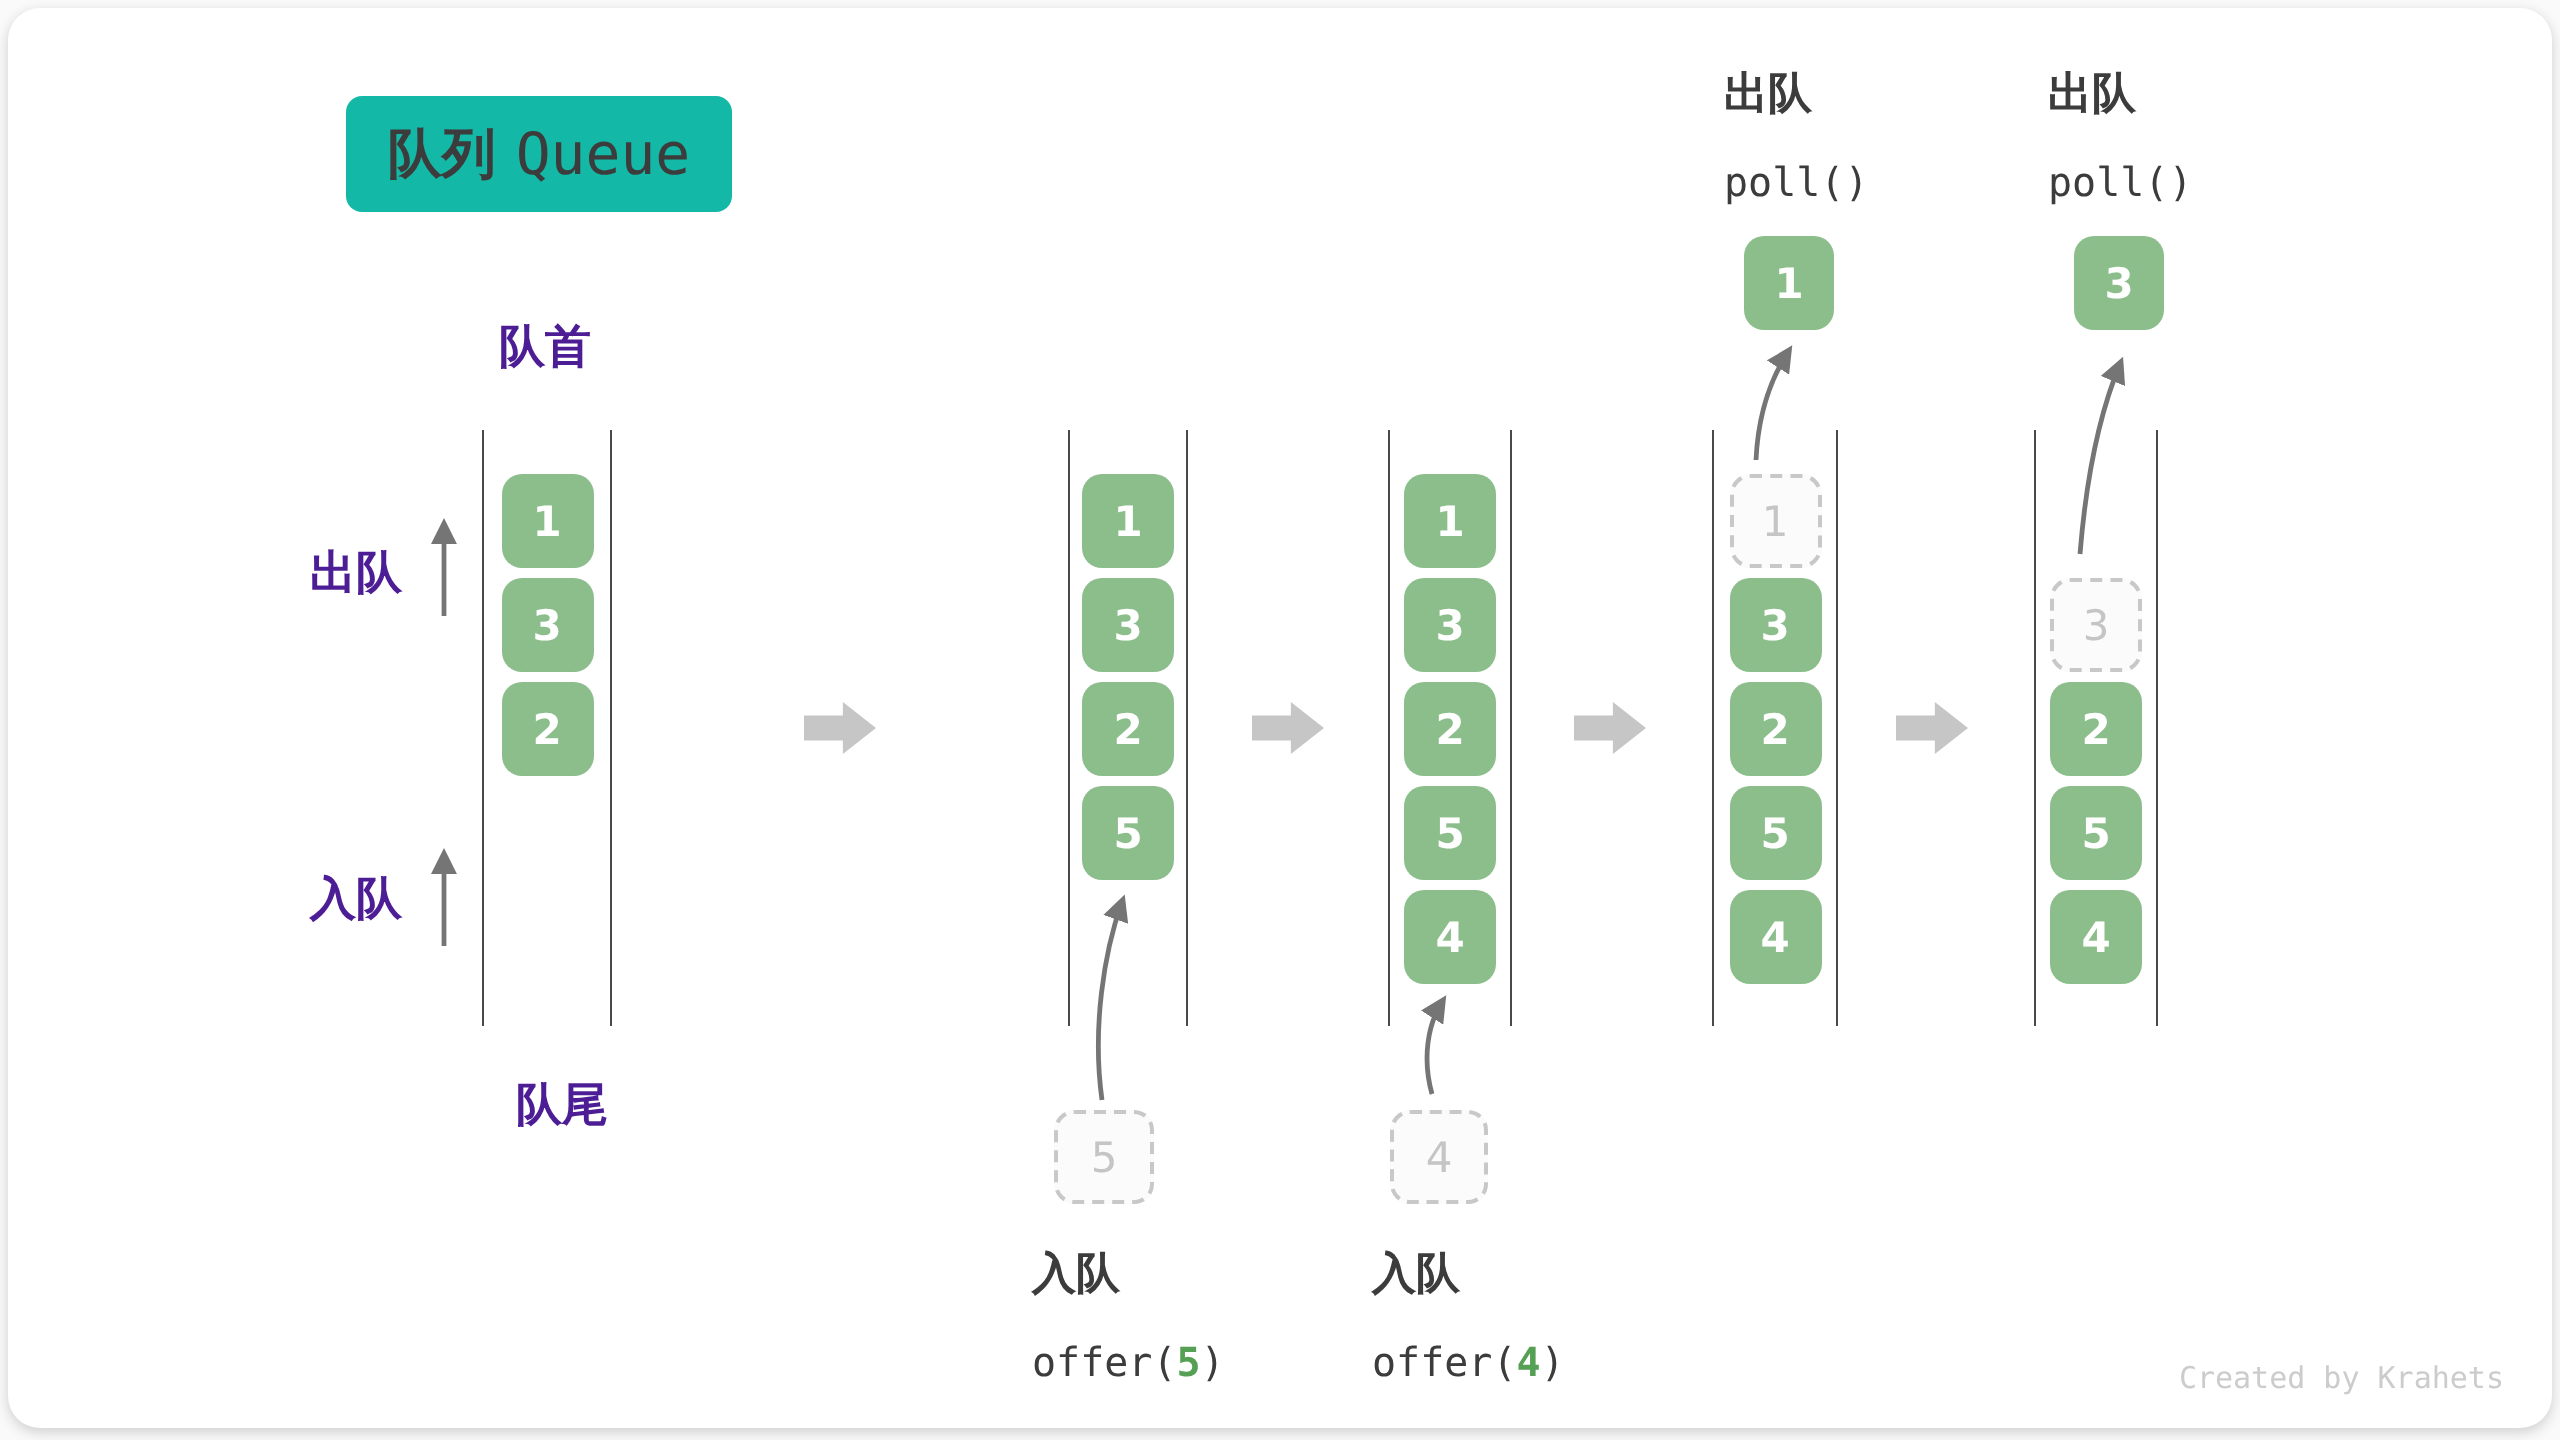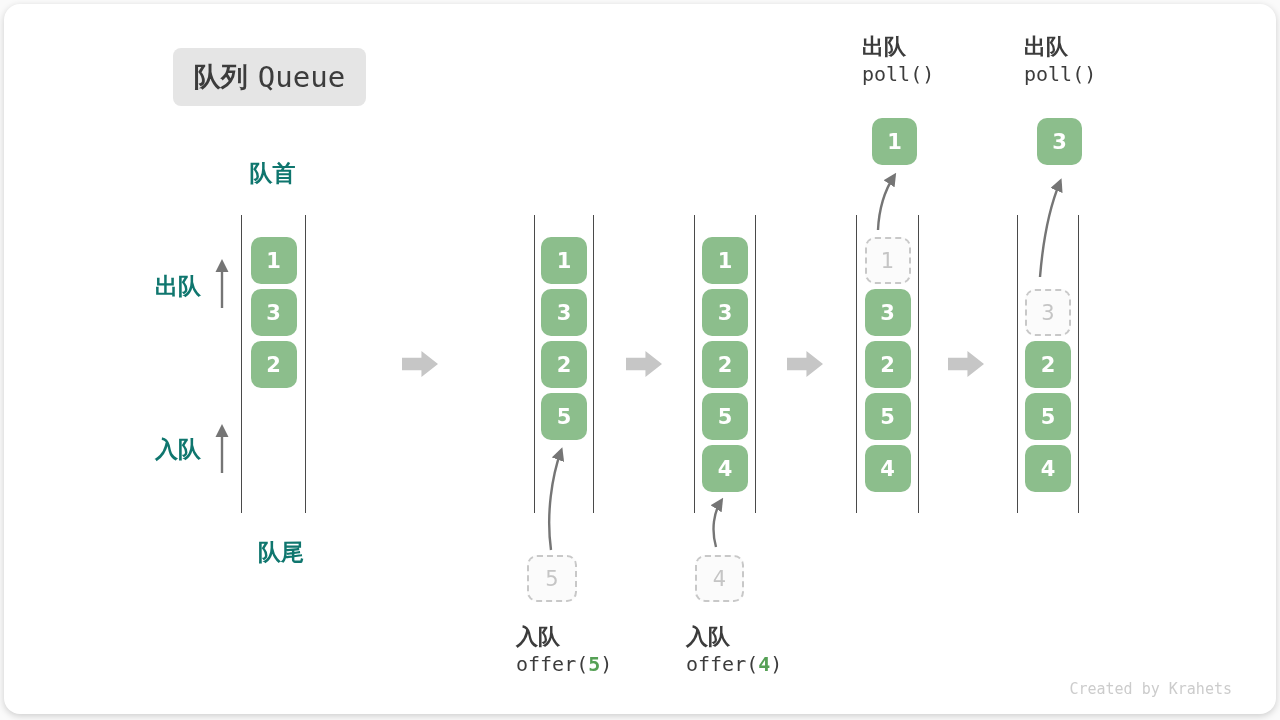--- a/index.html
+++ b/index.html
@@ -2,27 +2,27 @@
 <html><head>
 <meta charset="utf-8">
 <style>
   html,body{margin:0;padding:0;background:#fafafa;}
   .canvas{position:relative;width:1280px;height:720px;overflow:hidden;
           font-family:"Liberation Sans",sans-serif;}
   .card{position:absolute;left:4px;top:4px;right:4px;bottom:6px;background:#ffffff;
         border-radius:16px;box-shadow:0 2px 7px rgba(0,0,0,0.18);}
 
   
-  .badge{position:absolute;left:169px;top:44px;width:193px;height:58px;background:#e5e5e5;
+  .badge{position:absolute;left:169px;top:44px;width:193px;height:58px;background:#14b8a6;
          border-radius:8px;display:flex;align-items:center;justify-content:center;color:#3c3c3c;}
   .badge .zh{font-weight:700;font-size:27px;}
   .badge .en{font-family:"DejaVu Sans Mono",monospace;font-size:29px;margin-left:10px;}
 
   
-  .lbl{position:absolute;color:#0f766e;font-weight:700;font-size:23px;font-family:Liberation Mono, monospace;}
+  .lbl{position:absolute;color:#4c1d95;font-weight:700;font-size:23px;font-family:Liberation Mono, monospace;}
   .lbl.front{left:237px;top:154px;width:63px;text-align:center;}
   .lbl.rear{left:237px;top:533px;width:63px;text-align:right;}
   .lbl.deq{left:151px;top:267px;}
   .lbl.enq{left:151px;top:430px;}
 
   
   .channel{position:absolute;top:211px;height:298px;
            border-left:1.5px solid #4a4a4a;border-right:1.5px solid #4a4a4a;}
   .cell{position:absolute;left:50%;transform:translateX(-50%);width:46px;height:47px;
         border-radius:10px;background:#8cbe8c;color:#ffffff;
@@ -35,30 +35,30 @@
   
   .floatbox{position:absolute;border-radius:10px;display:flex;align-items:center;
             justify-content:center;font:700 21px "DejaVu Sans",sans-serif;}
   .floatbox.green{background:#8cbe8c;color:#ffffff;}
   .floatbox.dashed{background:#fbfbfb;border:2px dashed #c8c8c8;box-sizing:border-box;
                    color:#c5c5c5;font-weight:400;}
 
   
   .op{position:absolute;color:#3c3c3c;}
   .op .zh-line{font-weight:700;font-size:22px;line-height:26px;}
-  .op .code-line{font-family:"DejaVu Sans Mono",monospace;font-size:20px;margin-top:2px;}
+  .op .code-line{font-family:"DejaVu Sans Mono",monospace;font-size:20px;margin-top:19px;}
   .op .arg{color:#55a055;font-weight:700;}
 
   
   .block-arrow{position:absolute;top:347px;width:36px;height:26px;background:#c6c6c6;
                clip-path:polygon(0 26%,54% 26%,54% 0,100% 50%,54% 100%,54% 74%,0 74%);}
 
   .arrows-svg{position:absolute;left:0;top:0;pointer-events:none;}
 
-  .watermark{position:absolute;right:44px;top:676px;color:#cccccc;
+  .watermark{position:absolute;right:24px;top:676px;color:#cccccc;
              font-family:"DejaVu Sans Mono",monospace;font-size:15px;}
 </style>
 </head>
 <body>
 
 <div class="canvas">
   <div class="card">
 
     <div class="badge">
       <span class="zh">队列</span>

